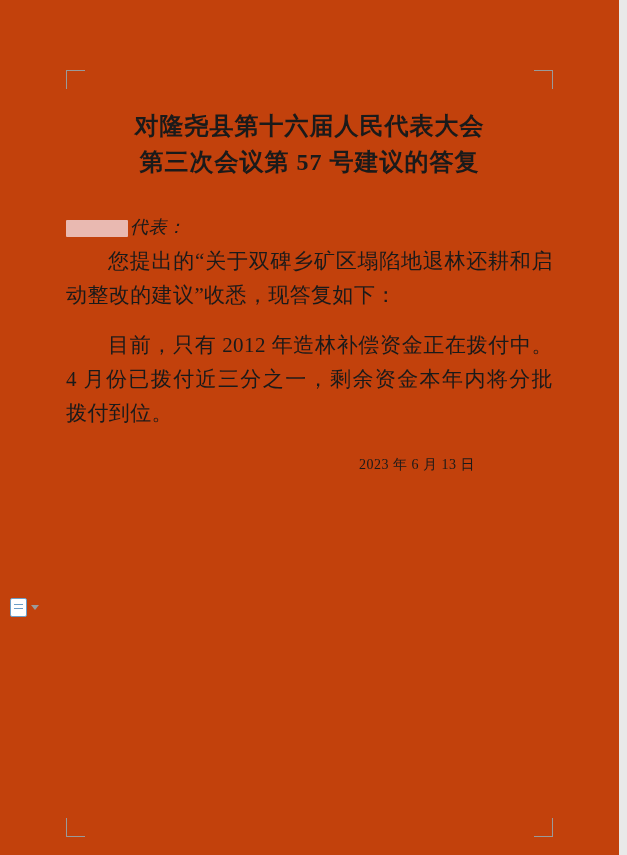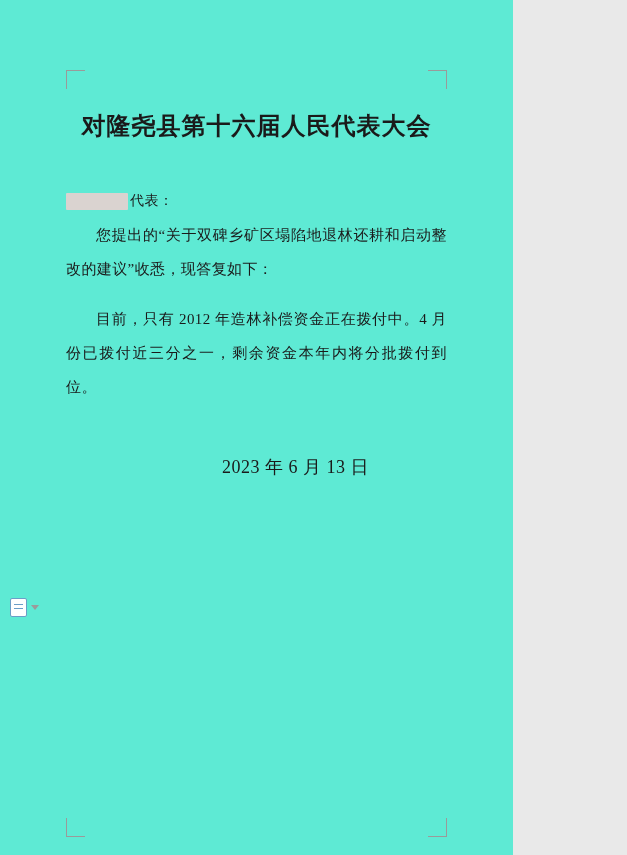--- a/index.html
+++ b/index.html
@@ -9,23 +9,23 @@
   }
   body {
     width: 627px;
     height: 855px;
     overflow: hidden;
     font-family: "Liberation Serif", serif;
   }
 
   #page {
     position: relative;
-    width: 513px;
+    width: 619px;
     height: 855px;
-    background: #5eead4;
+    background: #c2410c;
     box-sizing: border-box;
   }
 
   
   .crop {
     position: absolute;
     width: 18px;
     height: 18px;
   }
   .crop.tl { left: 66px;  top: 70px;  border-left: 1px solid #9a9a9a; border-top: 1px solid #9a9a9a; }
@@ -45,54 +45,55 @@
     font-family: "Liberation Serif", serif;
     font-weight: bold;
     font-size: 24px;
     line-height: 36px;
     letter-spacing: 1px;
     color: #1a1a1a;
   }
   .title .line2 { display: block; }
 
   .salutation {
-    margin-top: 40px;
-    font-size: 14px;
+    margin-top: 30px;
+    font-size: 18px;
     line-height: 34px;
     color: #1a1a1a;
     letter-spacing: 0.5px;
+    font-style: italic;
   }
   .redaction {
     display: inline-block;
     vertical-align: middle;
     background: #f0cfcf;
     border-radius: 1px;
     opacity: 0.85;
   }
   .redaction.r1 { width: 62px; height: 17px; margin-right: 2px; }
   .redaction.r2 { width: 40px; height: 16px; }
   .redaction.r3 { width: 42px; height: 16px; }
 
   p.para {
     margin: 0;
     text-indent: 2em;
-    font-size: 15px;
+    font-size: 21px;
     line-height: 34px;
     color: #1a1a1a;
     letter-spacing: 0.4px;
     text-align: justify;
     text-justify: inter-ideograph;
   }
   .block-gap { height: 8px; }
 
   .date-line {
-    margin-top: 48px;
+    margin-top: 20px;
     text-align: right;
     padding-right: 78px;
-    font-size: 18px;
+    font-size: 14px;
     line-height: 30px;
     color: #1a1a1a;
     letter-spacing: 0.5px;
   }
 
   
   .margin-widget {
     position: absolute;
     left: 10px;
     top: 598px;
@@ -134,20 +135,21 @@
 
   <div class="crop tl"></div>
   <div class="crop tr"></div>
   <div class="crop bl"></div>
   <div class="crop br"></div>
 
   <div class="doc-body">
 
     <div class="title">
       <span class="line1">对隆尧县第十六届人民代表大会</span>
+      <span class="line2">第三次会议第 57 号建议的答复</span>
     </div>
 
     <div class="salutation">
       <span class="redaction r1"></span><span>代表：</span>
     </div>
 
     <p class="para">您提出的“关于双碑乡矿区塌陷地退林还耕和启动整改的建议”收悉，现答复如下：</p>
 
     <div class="block-gap"></div>
 

